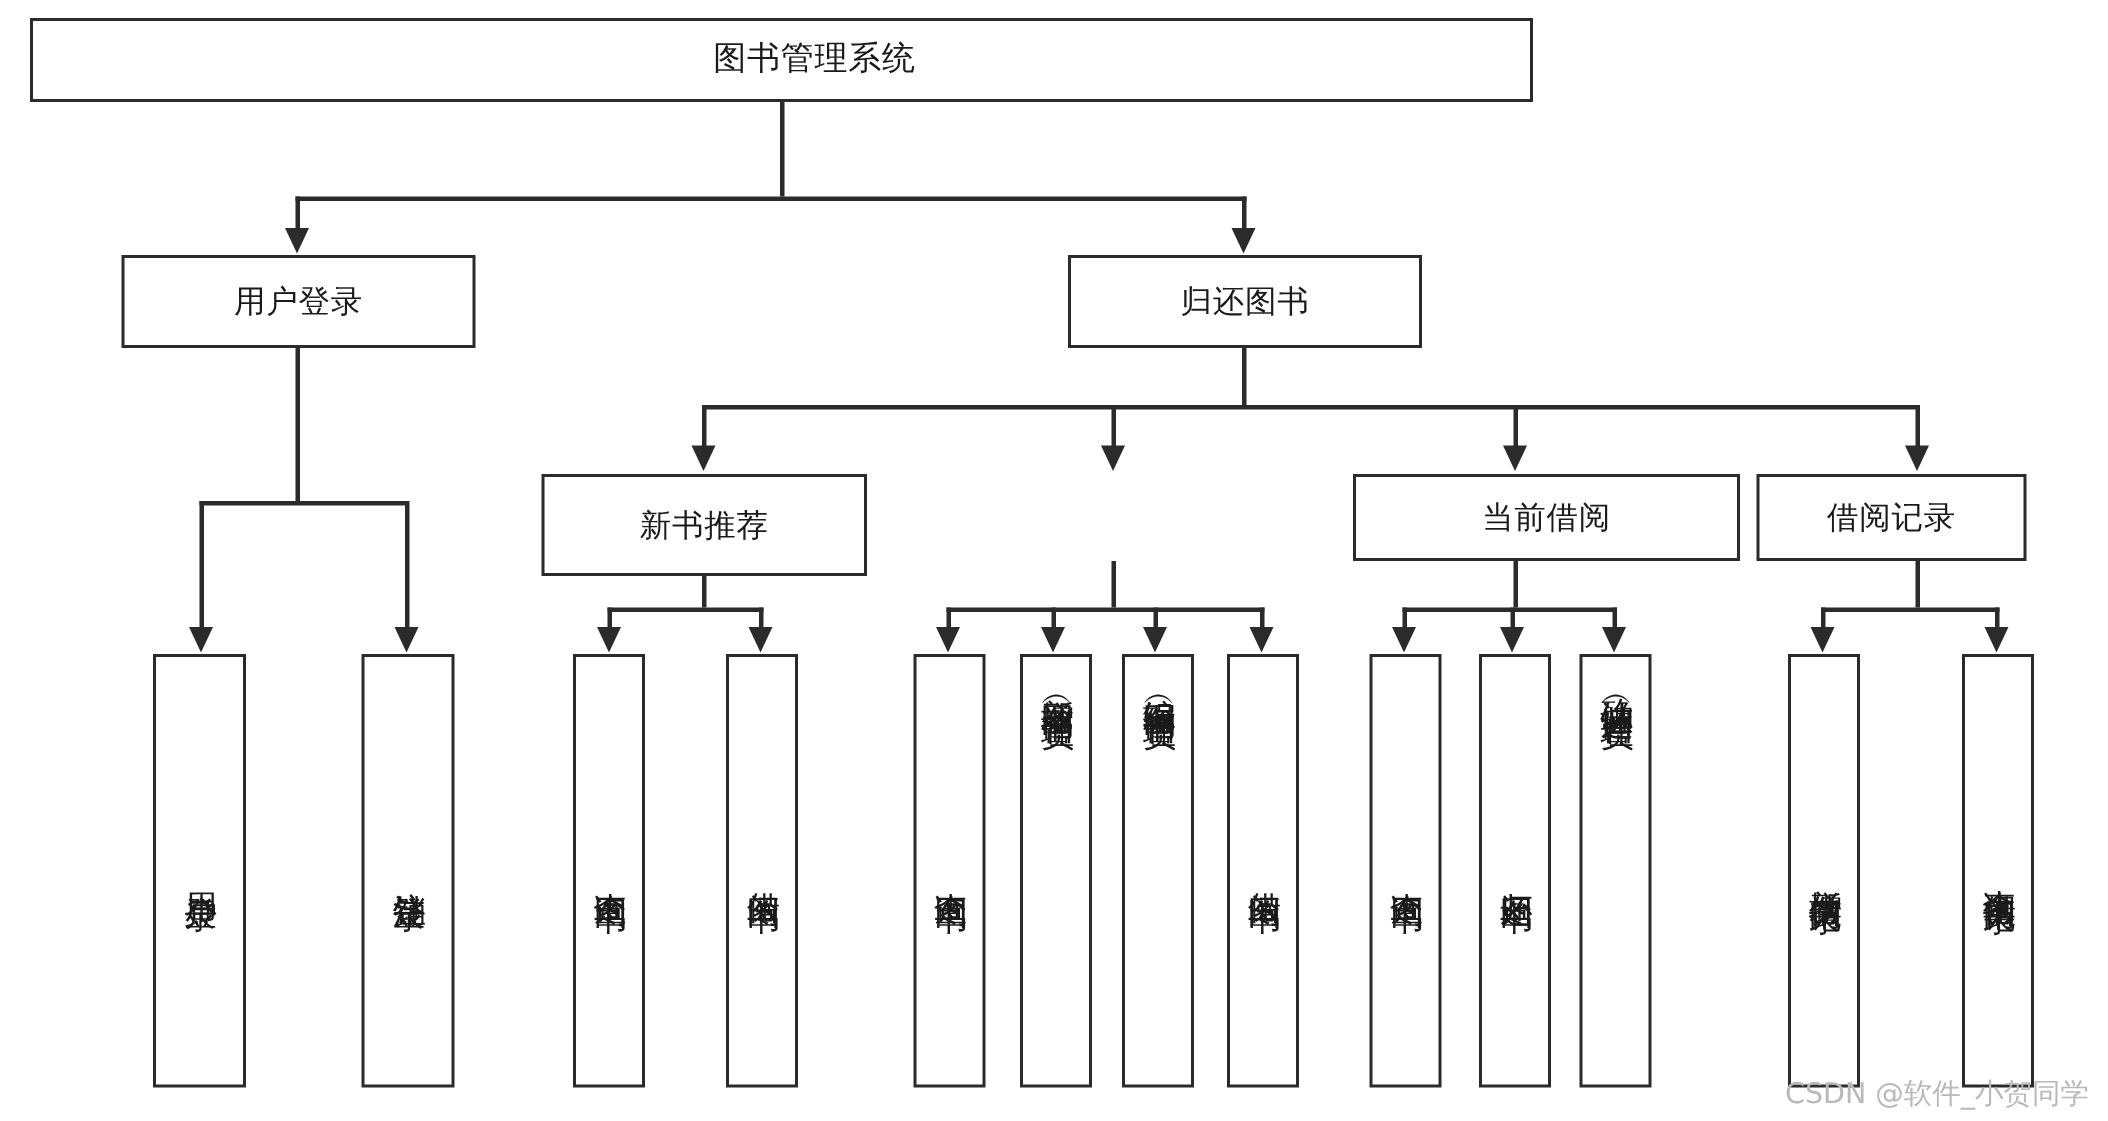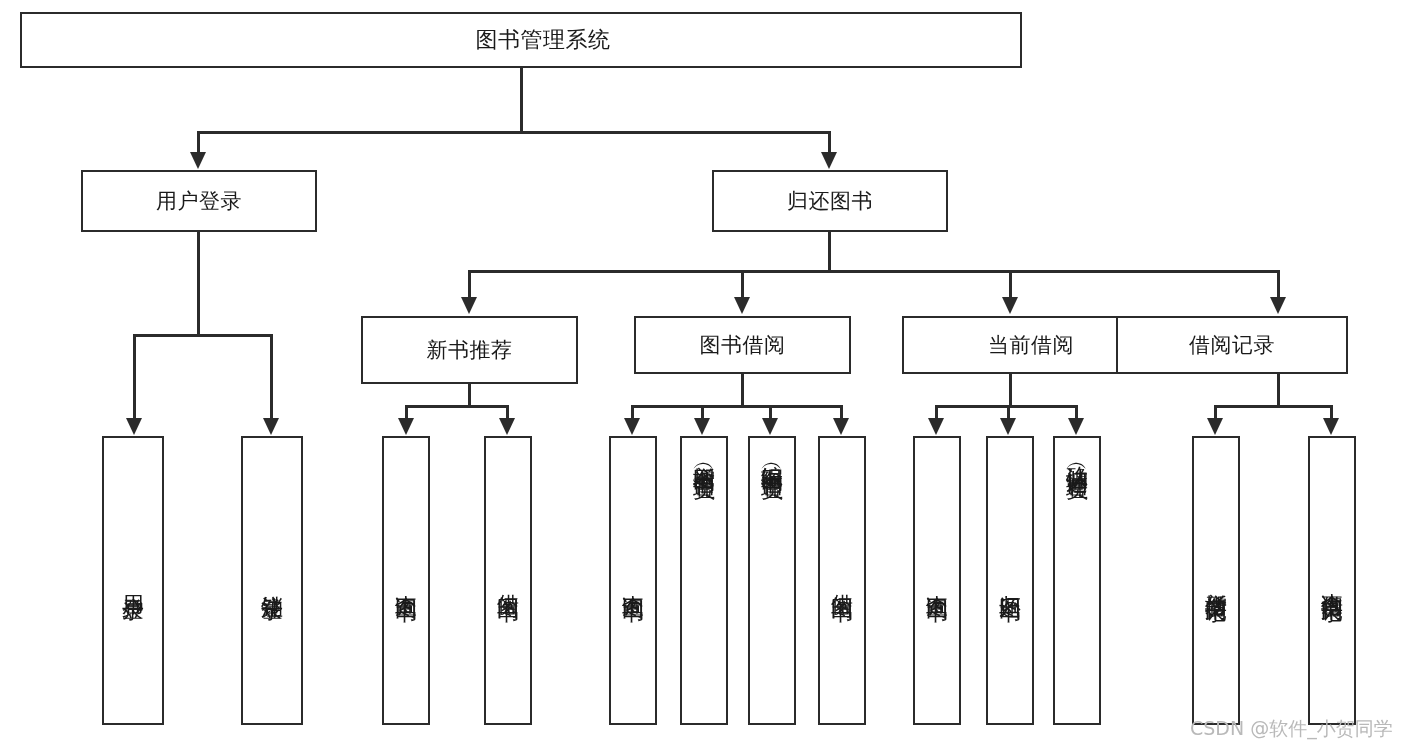--- a/index.html
+++ b/index.html
@@ -159,27 +159,24 @@
   <div class="node horiz" style="left:81px; top:170px; width:236px; height:62px;">
     <span class="label">用户登录</span>
   </div>
   <div class="node horiz" style="left:712px; top:170px; width:236px; height:62px;">
     <span class="label">归还图书</span>
   </div>
 
   <div class="node horiz" style="left:361px; top:316px; width:217px; height:68px;">
     <span class="label">新书推荐</span>
   </div>
-  <div class="node horiz" style="left:634px; top:316px; width:217px; height:58px;">
-    <span class="label">图书借阅</span>
-  </div>
   <div class="node horiz" style="left:902px; top:316px; width:258px; height:58px;">
     <span class="label">当前借阅</span>
   </div>
-  <div class="node horiz" style="left:1116px; top:316px; width:232px; height:58px;">
+  <div class="node horiz" style="left:1171px; top:316px; width:180px; height:58px;">
     <span class="label">借阅记录</span>
   </div>
 
   <div class="node vert mid" style="left:102px; top:436px; width:62px; height:289px;">
     <span class="label">用户登录</span>
   </div>
   <div class="node vert mid" style="left:241px; top:436px; width:62px; height:289px;">
     <span class="label">注销登录</span>
   </div>
 

